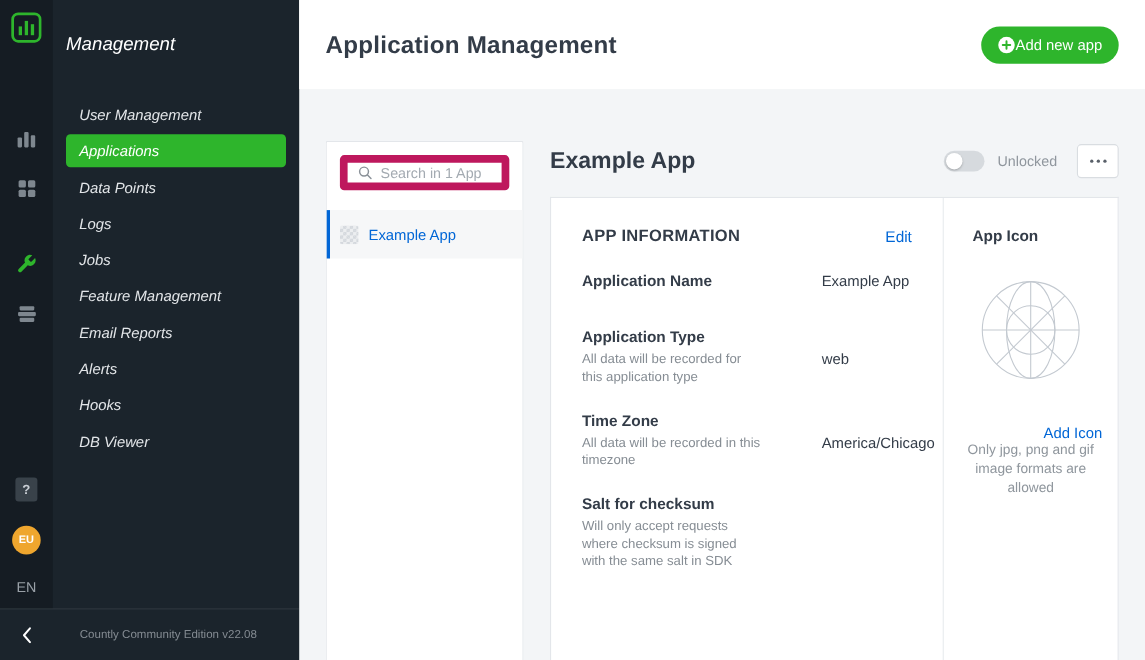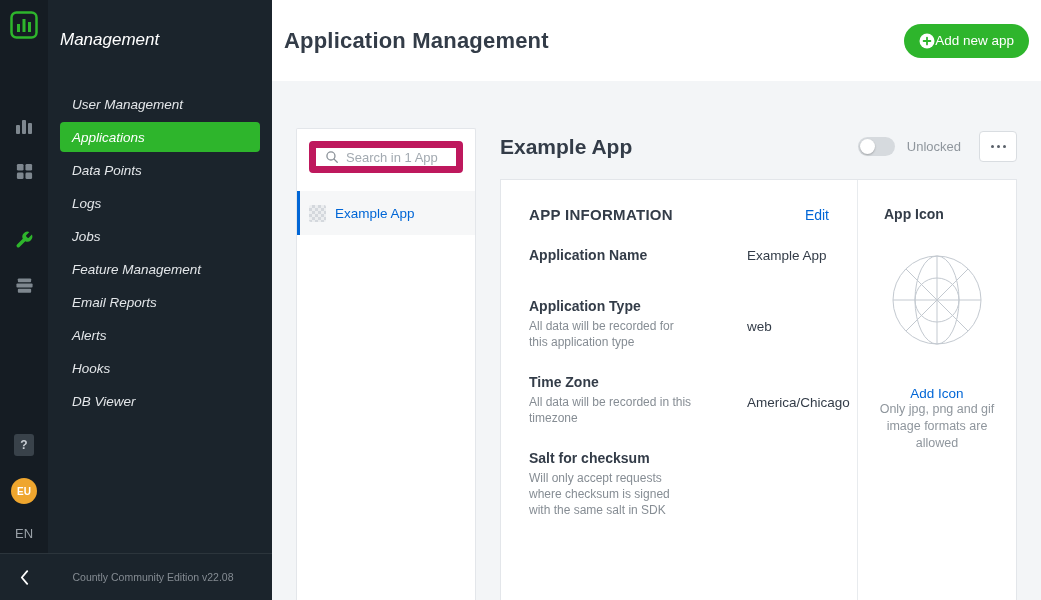--- a/index.html
+++ b/index.html
@@ -25,21 +25,21 @@
   .menu { flex:1; display:flex; flex-direction:column; padding-top:30px; min-width:0;font-style:italic; }
   .menu-title { color:#ffffff; font-size:17px; padding-left:12px; margin-bottom:36px; font-weight:normal; }
   .menu-item { height:30px; margin:3px 12px; padding:0 12px; display:flex; align-items:center; border-radius:4px; color:#e3e6e9; font-size:13.5px; cursor:pointer; white-space:nowrap; }
   .menu-item.active { background:#2eb52c; color:#fff; }
   .side-footer { height:47px; border-top:1px solid rgba(255,255,255,.08); display:flex; align-items:center; flex-shrink:0; }
   .collapse { width:48px; display:flex; align-items:center; justify-content:center; cursor:pointer; }
   .version { flex:1; text-align:center; color:#848b92; font-size:10.5px; padding-right:14px; }
 
   
   .main { flex:1; display:flex; flex-direction:column; min-width:0; }
-  .topbar { height:81px; background:#fff; display:flex; align-items:center; justify-content:space-between; padding:0 12px; flex-shrink:0; }
+  .topbar { height:81px; background:#fff; display:flex; align-items:center; justify-content:space-between; padding:0 24px; flex-shrink:0; }
   .page-title { font-size:22px; font-weight:bold; color:#333c48; letter-spacing:.2px; }
   .add-btn { display:flex; align-items:center; gap:0; background:#2eb52c; border:none; color:#fff; height:34px; padding:0 15px; border-radius:17px; font-size:13.5px; font-family:inherit; cursor:pointer; }
 
   .content { flex:1; display:flex; padding:47px 24px 0; gap:24px; min-height:0; }
 
   .apps-panel { width:180px; flex-shrink:0; background:#fff; border:1px solid #e3e6ea; border-bottom:none; border-radius:2px 2px 0 0; }
   .search-box { margin:12px 12px 18px; height:32px; border:7px solid #be185d; border-radius:4px; display:flex; align-items:center; gap:7px; padding:0 9px; background:#fff; }
   .search-box input { border:none; outline:none; flex:1; min-width:0; font-size:13px; font-family:inherit; color:#333c48; background:transparent; }
   .search-box input::placeholder { color:#a3aab1; }
   .app-item { height:44px; display:flex; align-items:center; gap:9px; padding:0 12px; cursor:pointer; position:relative; }
@@ -70,21 +70,21 @@
   .info-row.no-desc { margin-bottom:30px; }
   .row-left { width:218px; flex-shrink:0; padding-right:24px; }
   .row-label { font-size:14px; font-weight:bold; margin-bottom:5px; color:#333c48; }
   .row-desc { font-size:12px; color:#868d94; line-height:1.33; max-width:165px; }
   .row-value { font-size:13.5px; color:#333c48; padding-top:21px; }
   .info-row.no-desc .row-value { padding-top:1px; }
 
   .icon-col { width:158px; flex-shrink:0; padding:26px 14px; overflow:hidden; }
   .icon-title { font-size:14px; font-weight:bold; padding-left:12px; color:#333c48; }
   .icon-circle { width:92px; height:92px; margin:32px auto 0; }
-  .add-icon { display:block; text-align:center; color:#0166d6; font-size:13.5px; margin-top:40px; cursor:pointer; }
+  .add-icon { display:block; text-align:right; color:#0166d6; font-size:13.5px; margin-top:40px; cursor:pointer; }
   .icon-hint { text-align:center; color:#8f969d; font-size:12.5px; line-height:1.35; padding:0 4px; }
 </style>
 </head>
 <body>
 
 <div class="app">
 
   <aside class="sidebar">
     <div class="side-main">
 

